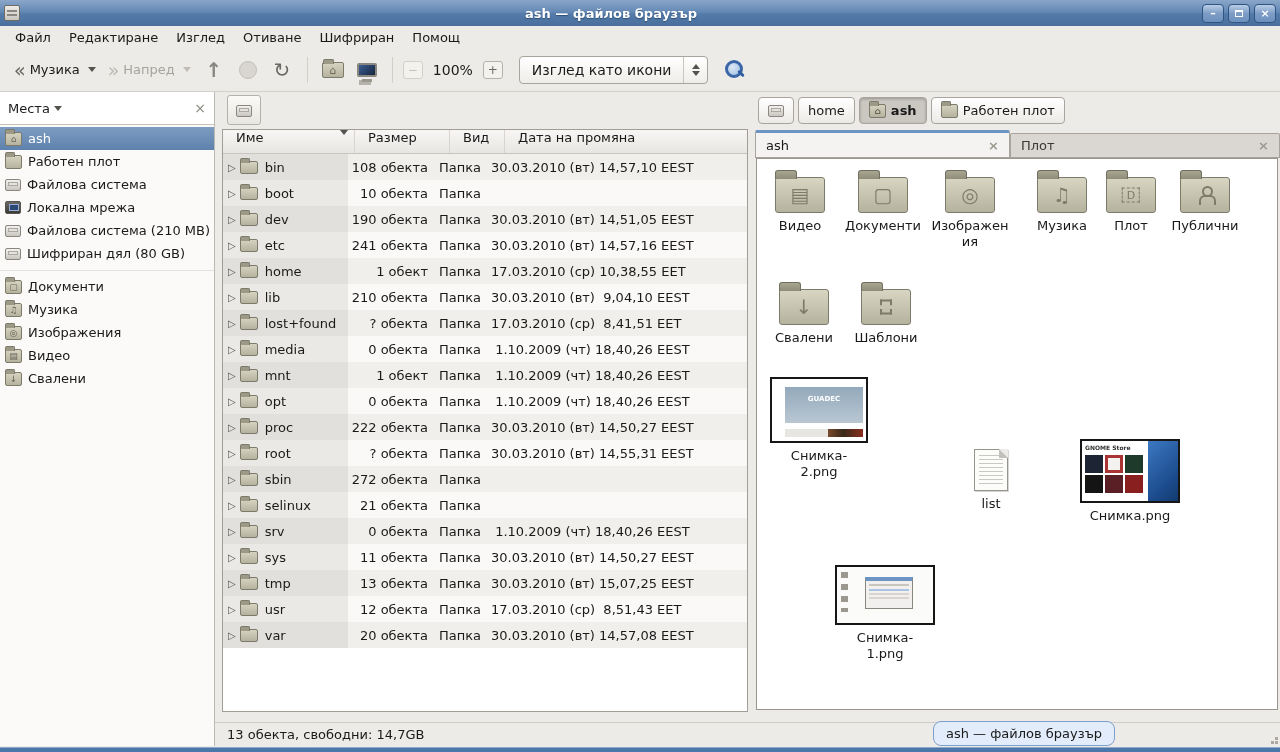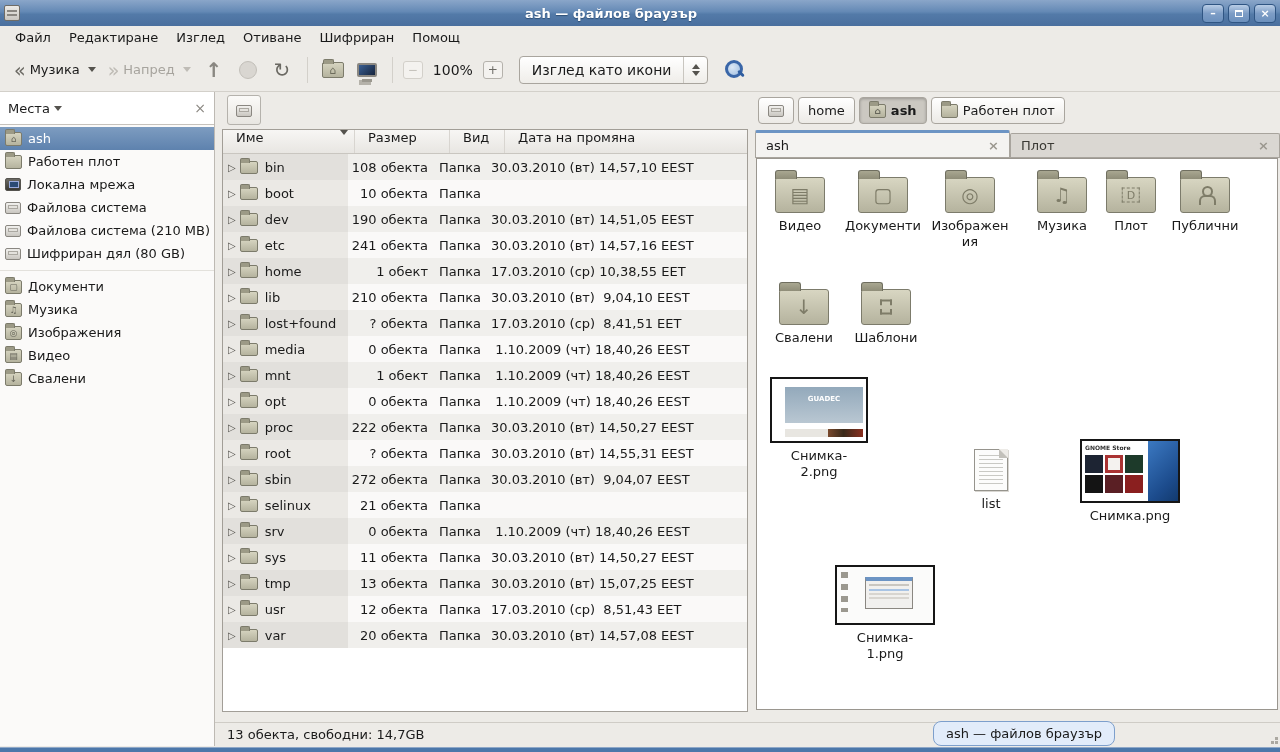--- a/index.html
+++ b/index.html
@@ -269,26 +269,26 @@
         <span class="si si-folder">
             <span class="g">⌂</span>
           </span>
         <span>ash</span>
       </div>
       <div class="sb-item">
         <span class="si si-folder"></span>
         <span>Работен плот</span>
       </div>
       <div class="sb-item">
+        <span class="si si-drive"></span>
+        <span>Файлова система</span>
+      </div>
+      <div class="sb-item">
         <span class="si si-net"></span>
         <span>Локална мрежа</span>
-      </div>
-      <div class="sb-item">
-        <span class="si si-drive"></span>
-        <span>Файлова система</span>
       </div>
       <div class="sb-item">
         <span class="si si-drive"></span>
         <span>Файлова система (210 MB)</span>
       </div>
       <div class="sb-item">
         <span class="si si-drive"></span>
         <span>Шифриран дял (80 GB)</span>
       </div>
       <div class="sb-sep"></div>
@@ -467,21 +467,20 @@
           <span class="cd">30.03.2010 (вт) 14,55,31 EEST</span>
         </div>
       <div class="tr a">
           <span class="cn">
             <i class="exp">▷</i>
             <i class="sf"></i>
             <span>sbin</span>
           </span>
           <span class="cs">272 обекта</span>
           <span class="ct">Папка</span>
-          <span class="cd">30.03.2010 (вт)  9,04,07 EEST</span>
         </div>
       <div class="tr b">
           <span class="cn">
             <i class="exp">▷</i>
             <i class="sf"></i>
             <span>selinux</span>
           </span>
           <span class="cs">21 обекта</span>
           <span class="ct">Папка</span>
         </div>

